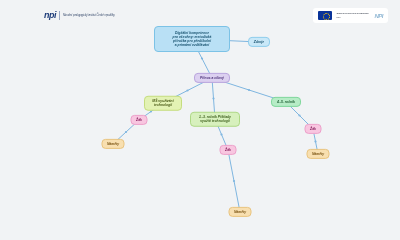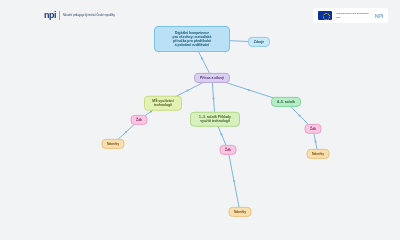--- a/index.html
+++ b/index.html
@@ -7,20 +7,21 @@
     padding: 0;
     background: #f1f3f5;
   }
   #canvas {
     position: relative;
     width: 400px;
     height: 226px;
     background: #f1f3f5;
     overflow: hidden;
     font-family: "Liberation Sans", sans-serif;
+    font-style: italic;
   }
 
   
   .logo-npi {
     position: absolute;
     left: 44px;
     top: 11px;
     display: flex;
     align-items: center;
     gap: 3px;

